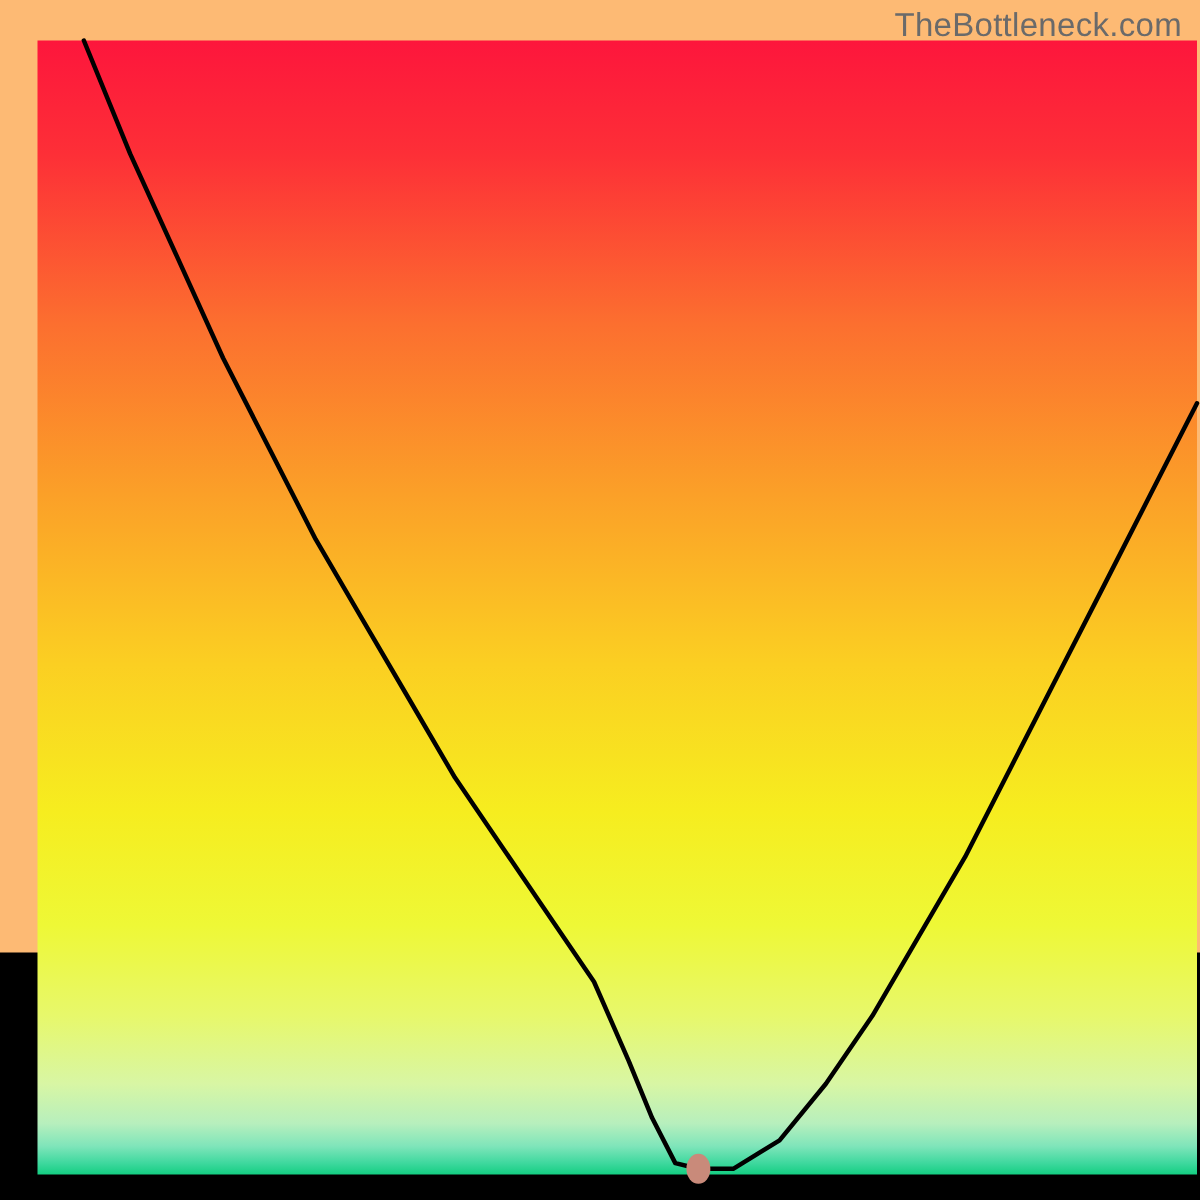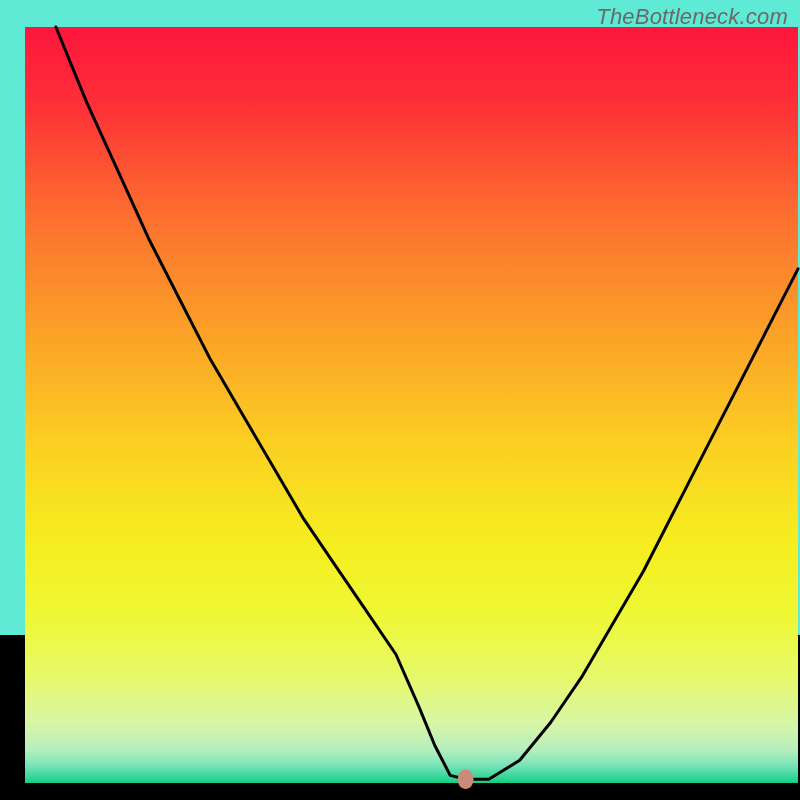--- a/index.html
+++ b/index.html
@@ -8,22 +8,21 @@
     width: 800px;
     height: 800px;
     background: #000;
     font-family: Arial, Helvetica, sans-serif;
     overflow: hidden;
   }
   .frame {
     position: relative;
     width: 800px;
     height: 635px;
-    background: #5eead4;
-    font-style: italic;
+    background: #fdba74;
   }
   .watermark {
     position: absolute;
     top: 4px;
     right: 12px;
     color: #6a6a6a;
     font-size: 22px;
     font-weight: 500;
     letter-spacing: 0.2px;
     z-index: 10;

